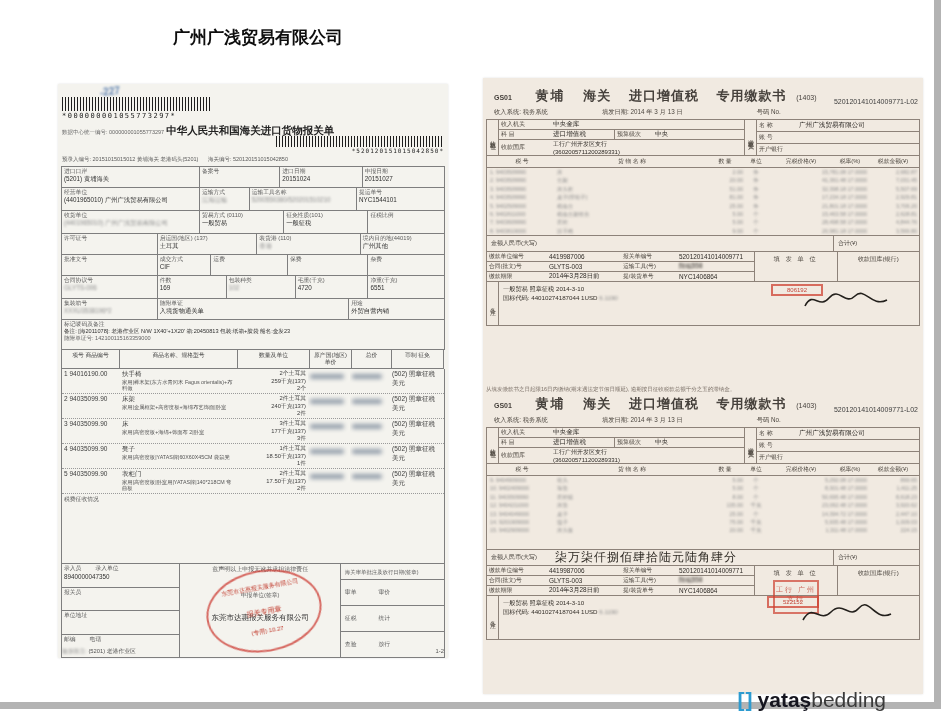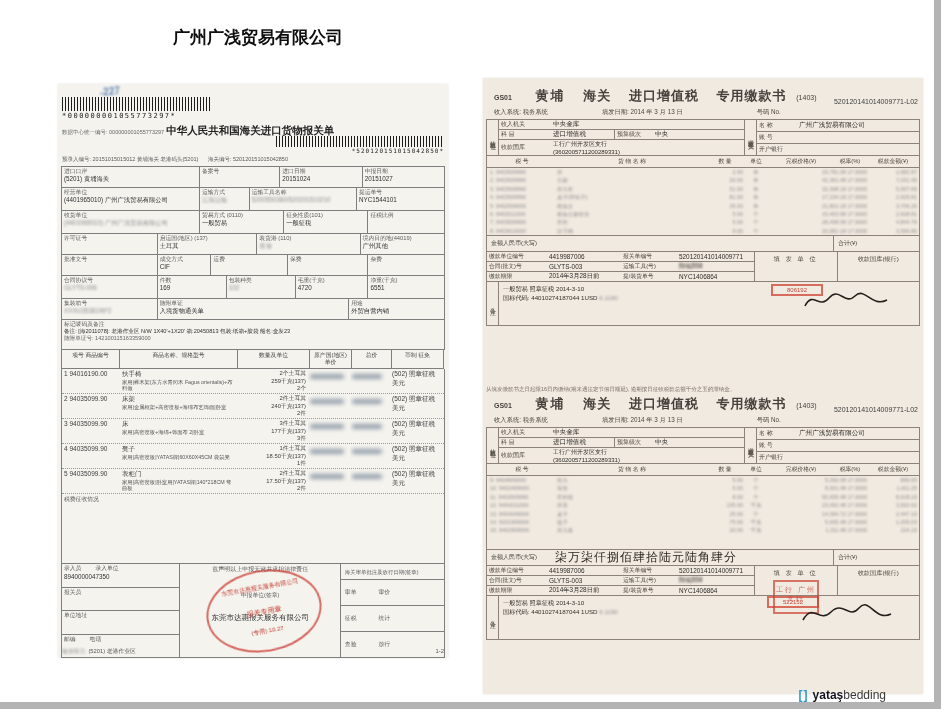--- a/index.html
+++ b/index.html
@@ -89,21 +89,21 @@
 .bgr{flex:1;display:flex}
 .bgcell{flex:1;border-right:1px solid #8d8279;text-align:center;padding-top:3px;font-size:6.2px;letter-spacing:2px;color:#4c463f;position:relative}
 .bgcell:last-child{border-right:none;letter-spacing:0}
 .rm{display:flex;height:44px;position:relative}
 .rmbody{flex:1;padding:3px 4px;font-size:6.2px;color:#35302a;position:relative}
 .stampbox{position:absolute;border:2px solid rgba(205,66,50,.75);color:#c5483c;font-size:6px;text-align:center;filter:blur(.3px);padding:1px 3px}
 .sig{position:absolute}
 .fnote{position:absolute;left:0;top:302px;width:434px;font-size:5.5px;color:#7a6f66;filter:blur(.3px)}
 .rstamp{position:absolute;width:46px;height:34px;border:2px solid rgba(205,66,50,.7);color:rgba(197,72,60,.8);font-size:7px;line-height:1.3;padding-top:3px;filter:blur(.5px)}
 
-.logo{position:absolute;right:48px;top:688px;font-size:12px;white-space:nowrap}
+.logo{position:absolute;right:48px;top:688px;font-size:21px;white-space:nowrap}
 .logo .bk{color:#2d9bd0;font-weight:bold;letter-spacing:1px}
 .logo .bd{font-weight:bold;color:#15151f;margin-left:4px}
 .logo .sf{color:#3a3a3a}
 .scrollbar{position:absolute;right:0;top:0;width:7px;height:709px}
 </style>
 </head>
 <body>
 
 <div class="frame">
   <div class="page-title lt">广州广浅贸易有限公司</div>

